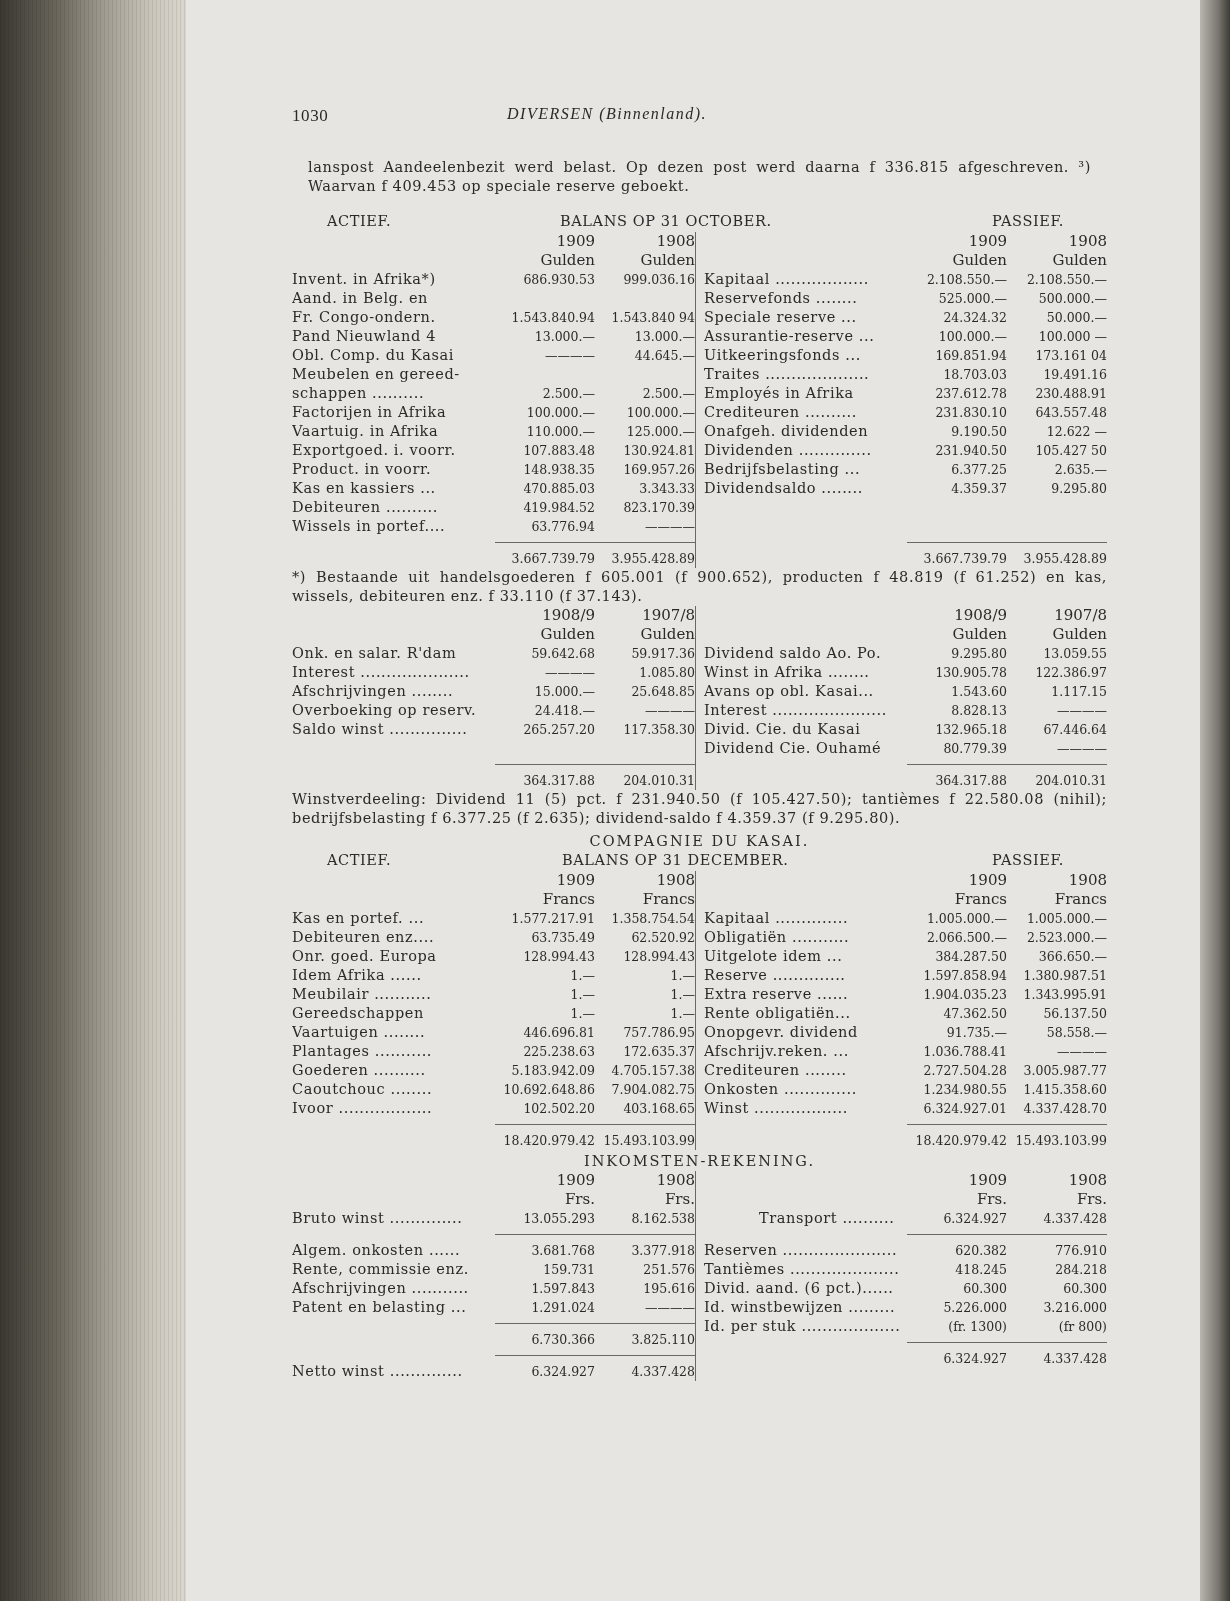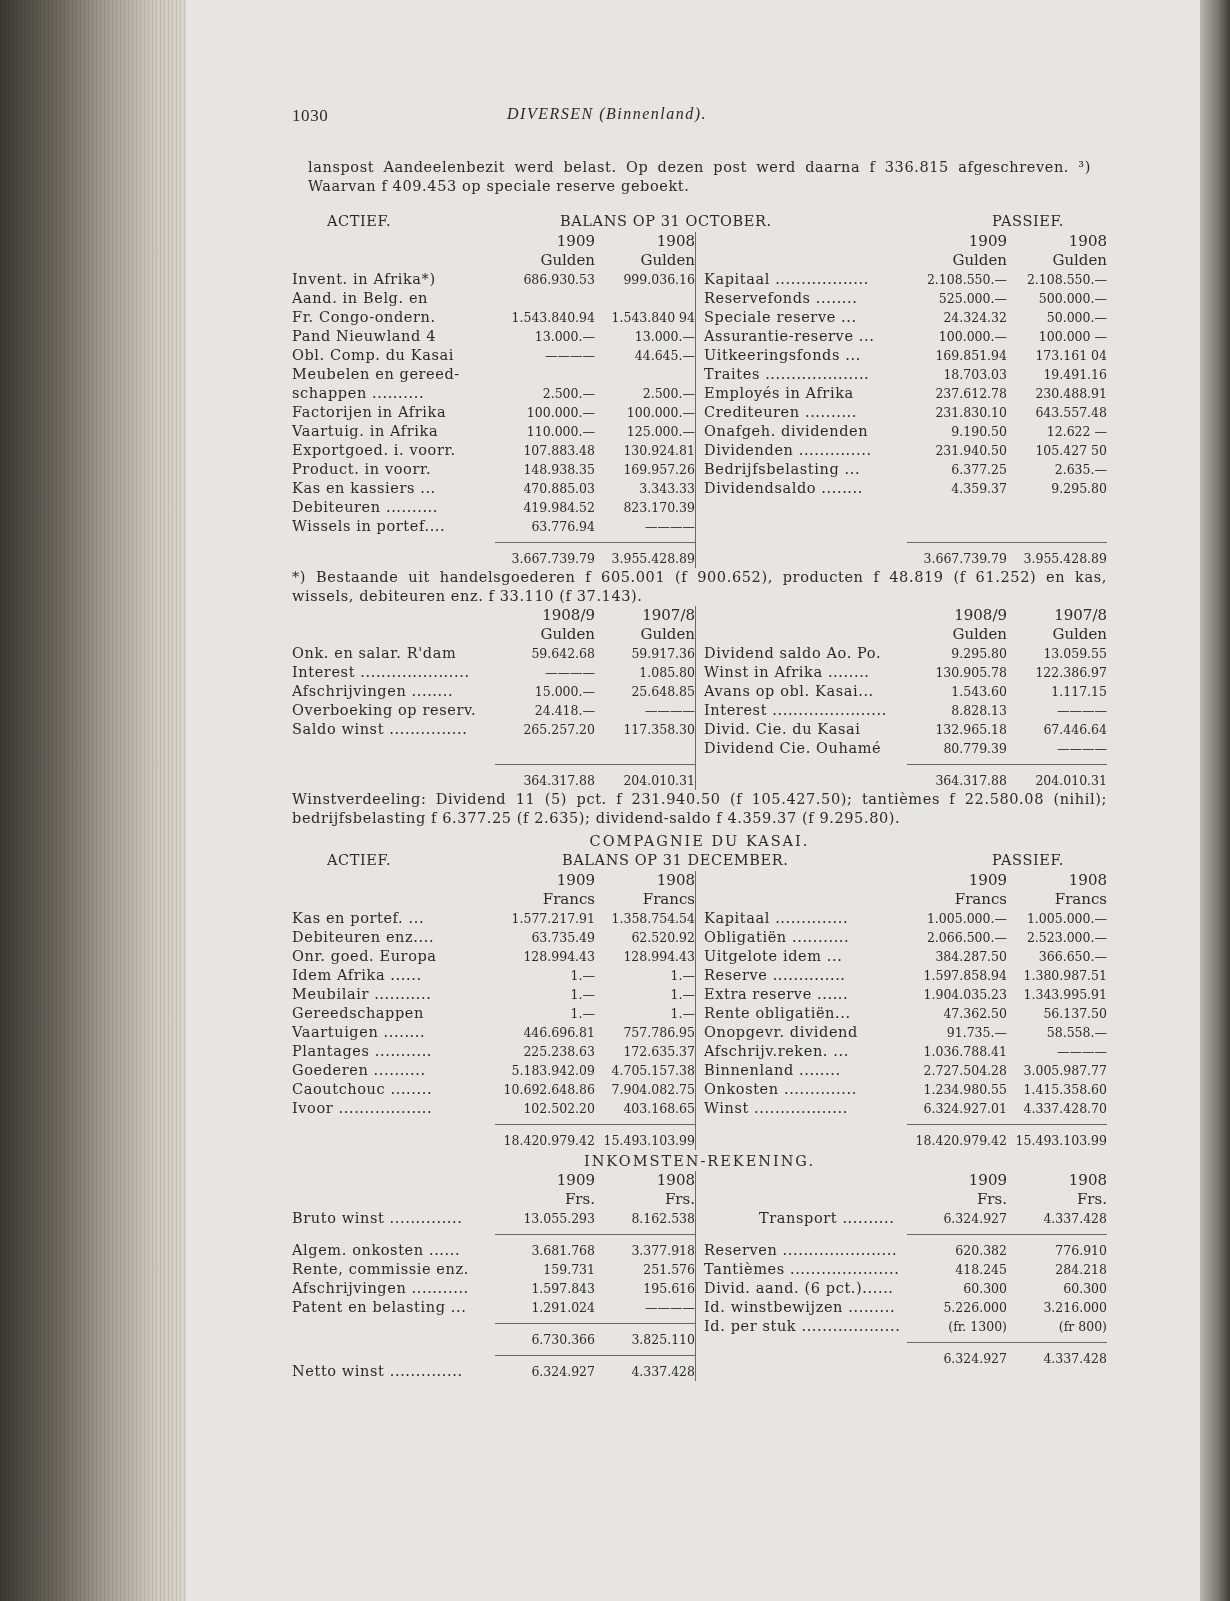--- a/index.html
+++ b/index.html
@@ -472,21 +472,21 @@
             <span class="lbl">Onopgevr. dividend</span>
             <span class="num first">91.735.—</span>
             <span class="num">58.558.—</span>
           </div>
           <div class="row">
             <span class="lbl">Afschrijv.reken. ...</span>
             <span class="num first">1.036.788.41</span>
             <span class="num">————</span>
           </div>
           <div class="row">
-            <span class="lbl">Binnenland ........</span>
+            <span class="lbl">Crediteuren ........</span>
             <span class="num first">2.727.504.28</span>
             <span class="num">3.005.987.77</span>
           </div>
           <div class="row">
             <span class="lbl">Onkosten ..............</span>
             <span class="num first">1.234.980.55</span>
             <span class="num">1.415.358.60</span>
           </div>
           <div class="row">
             <span class="lbl">Winst ..................</span>

